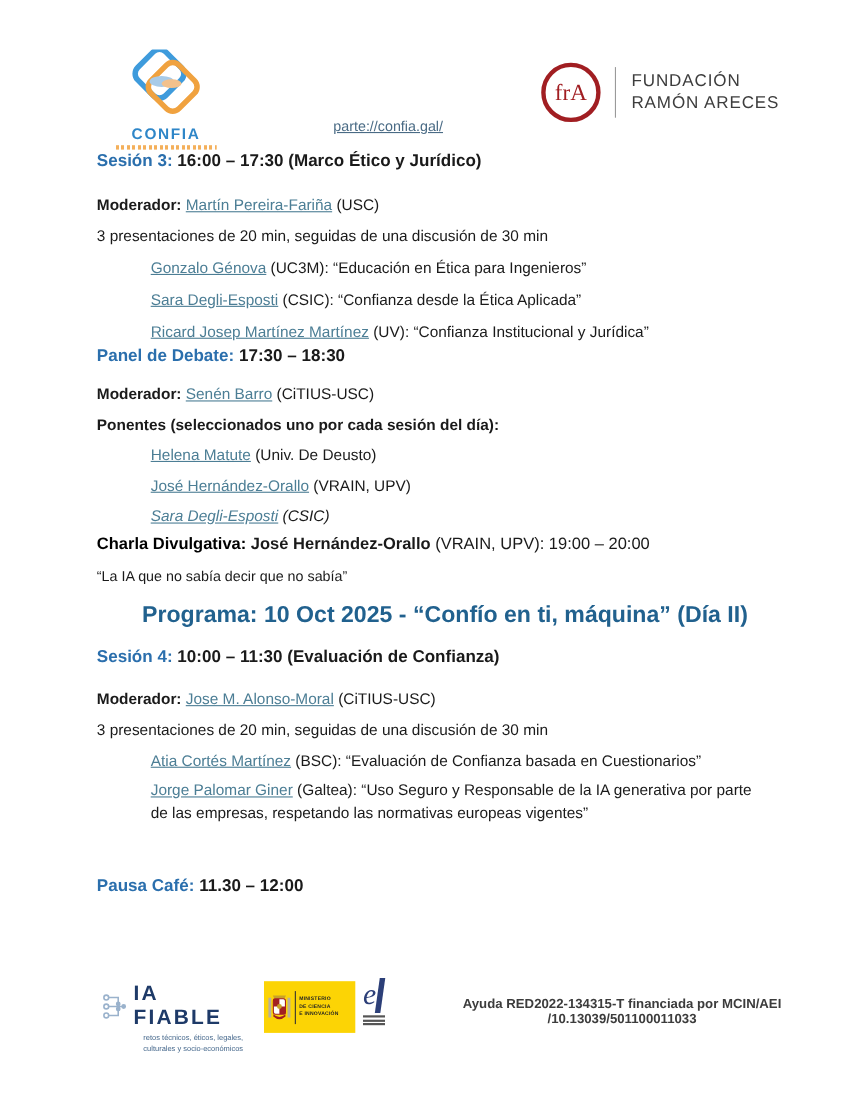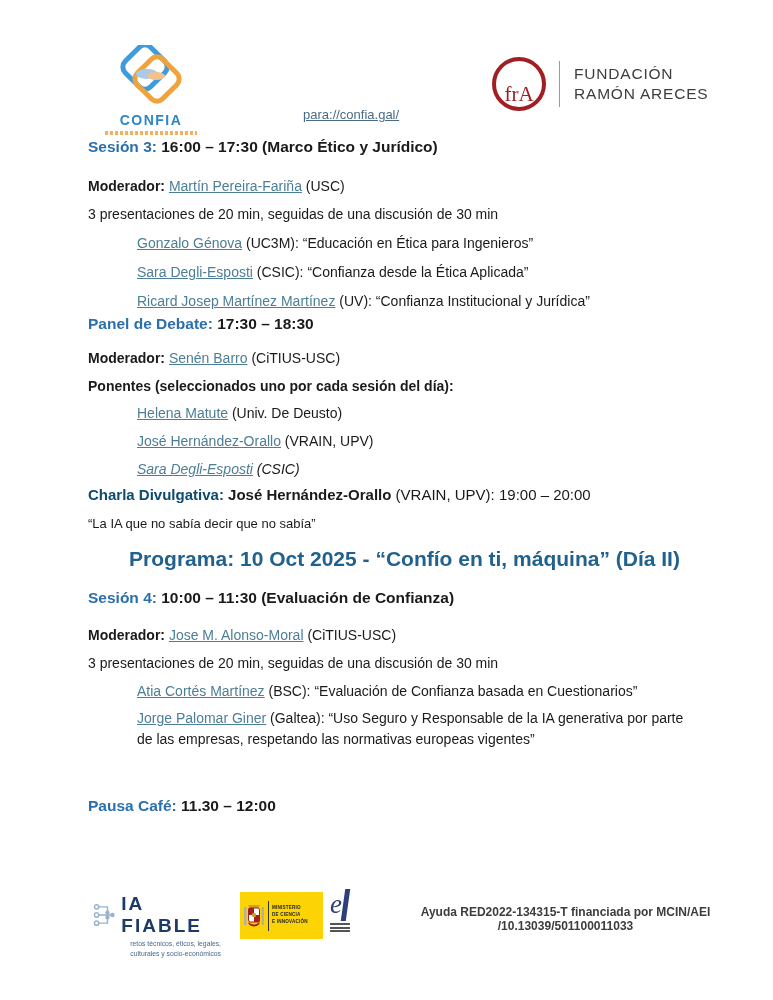--- a/index.html
+++ b/index.html
@@ -17,21 +17,21 @@
   .confia-tagline-bar {
     width:92px; height:4px; margin:3px auto 0;
     background:repeating-linear-gradient(90deg,#F2A23E 0 3px,transparent 3px 5px);
     opacity:.85;
   }
   .site-link { left:303px; top:107px; font-size:13px; color:#4a6b85; text-decoration:underline; cursor:pointer; }
 
   .fra-logo { left:492px; top:57px; display:flex; align-items:center; }
   .fra-circle {
     width:54px; height:54px; border:4px solid #A11E22; border-radius:50%;
-    display:flex; align-items:flex-end; justify-content:center;
+    display:flex; align-items:center; justify-content:center;
     color:#A11E22; font-family:"Liberation Serif", serif; font-size:21px;
   }
   .fra-divider { width:1px; height:46px; background:#9a9a9a; margin:0 14px 0 13px; }
   .fra-name { font-size:15.5px; color:#3d3d3d; letter-spacing:.8px; line-height:1.3; }
 
   
   .sec-head { font-size:15.5px; font-weight:bold; }
   .sec-head .blue { color:#2B6FAD; }
   .para { font-size:14px; line-height:20px; }
   .bold { font-weight:bold; }
@@ -73,21 +73,21 @@
     <svg width="80" height="62" viewBox="0 0 80 62">
       <rect x="16" y="4" width="36" height="36" rx="8" fill="none" stroke="#3E9BDC" stroke-width="5" transform="rotate(45 34 22)"></rect>
       <rect x="28" y="16" width="36" height="36" rx="8" fill="none" stroke="#F0A23F" stroke-width="5" transform="rotate(45 46 34)"></rect>
       <ellipse cx="36" cy="29" rx="11" ry="5" fill="#A8CBE8"></ellipse>
       <ellipse cx="45" cy="31" rx="9" ry="4" fill="#F2C18C"></ellipse>
     </svg>
     <div class="confia-name">CONFIA</div>
     <div class="confia-tagline-bar"></div>
   </div>
 
-  <a class="abs site-link">para://confia.gal/</a>
+  <a class="abs site-link">parte://confia.gal/</a>
 
   <div class="abs fra-logo">
     <div class="fra-circle">
       <span>frA</span>
     </div>
     <div class="fra-divider"></div>
     <div class="fra-name">
       <div>FUNDACIÓN</div>
       <div>RAMÓN ARECES</div>
     </div>
@@ -127,21 +127,21 @@
     <a class="plink">Helena Matute</a><span> (Univ. De Deusto)</span>
   </div>
   <div class="abs para talk" style="top:431px;">
     <a class="plink">José Hernández-Orallo</a><span> (VRAIN, UPV)</span>
   </div>
   <div class="abs para talk" style="top:459px;font-style:italic;">
     <a class="plink">Sara Degli-Esposti</a><span> (CSIC)</span>
   </div>
 
   <div class="abs" style="left:88px; top:486px; font-size:15px;">
-    <span class="bold" style="color:#0c4a6e;">Charla Divulgativa: </span><span class="bold">José Hernández-Orallo</span><span> (VRAIN, UPV): 19:00 – 20:00</span>
+    <span class="bold" style="color:#000000;">Charla Divulgativa: </span><span class="bold">José Hernández-Orallo</span><span> (VRAIN, UPV): 19:00 – 20:00</span>
   </div>
 
   <div class="abs quote" style="left:88px; top:516px;">“La IA que no sabía decir que no sabía”</div>
 
   <div class="abs day2" style="top:547px;padding-left:36px;">Programa: 10 Oct 2025 - “Confío en ti, máquina” (Día II)</div>
 
   <div class="abs sec-head" style="left:88px; top:589px;">
     <span class="blue">Sesión 4:</span><span> 10:00 – 11:30 (Evaluación de Confianza)</span>
   </div>
 

